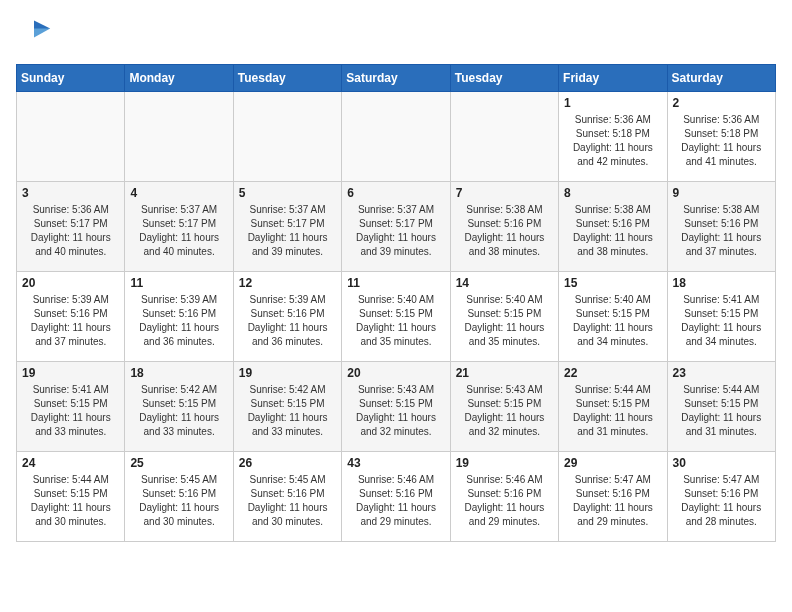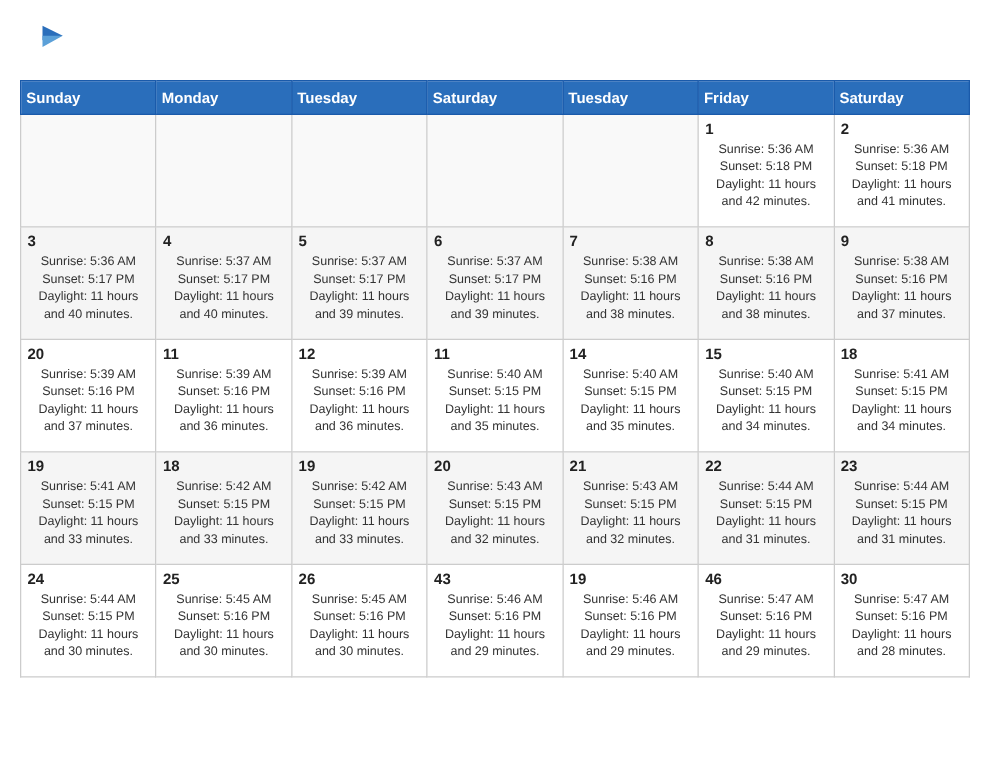--- a/index.html
+++ b/index.html
@@ -327,21 +327,21 @@
 and 29 minutes.</div>
         </td>
         <td>
           <div class="day-num">19</div>
           <div class="day-info" style="white-space: pre-line;">Sunrise: 5:46 AM
 Sunset: 5:16 PM
 Daylight: 11 hours
 and 29 minutes.</div>
         </td>
         <td>
-          <div class="day-num">46</div>
+          <div class="day-num">29</div>
           <div class="day-info" style="white-space: pre-line;">Sunrise: 5:47 AM
 Sunset: 5:16 PM
 Daylight: 11 hours
 and 29 minutes.</div>
         </td>
         <td>
           <div class="day-num">30</div>
           <div class="day-info" style="white-space: pre-line;">Sunrise: 5:47 AM
 Sunset: 5:16 PM
 Daylight: 11 hours

